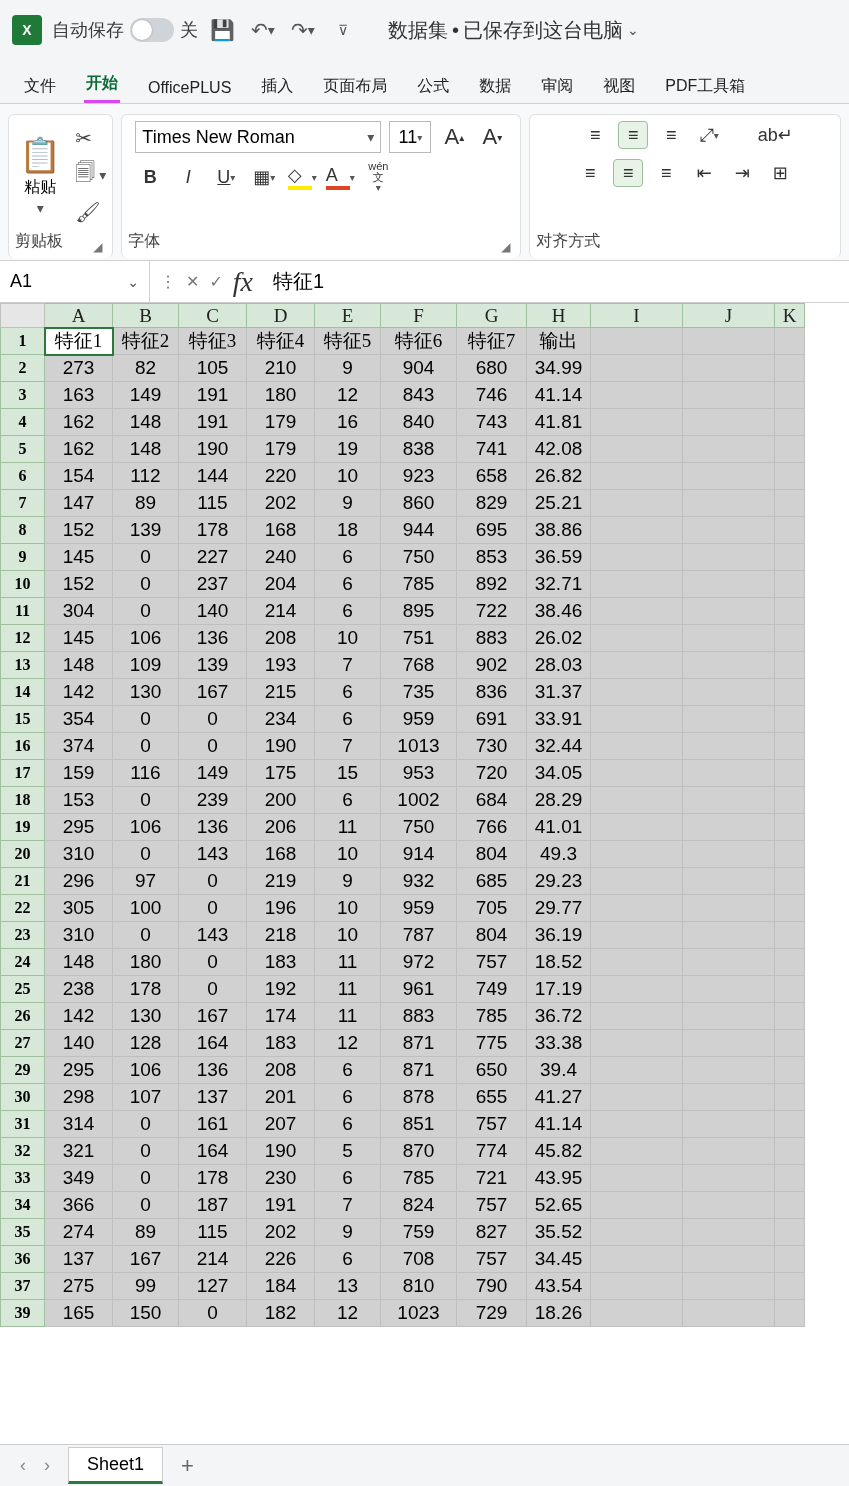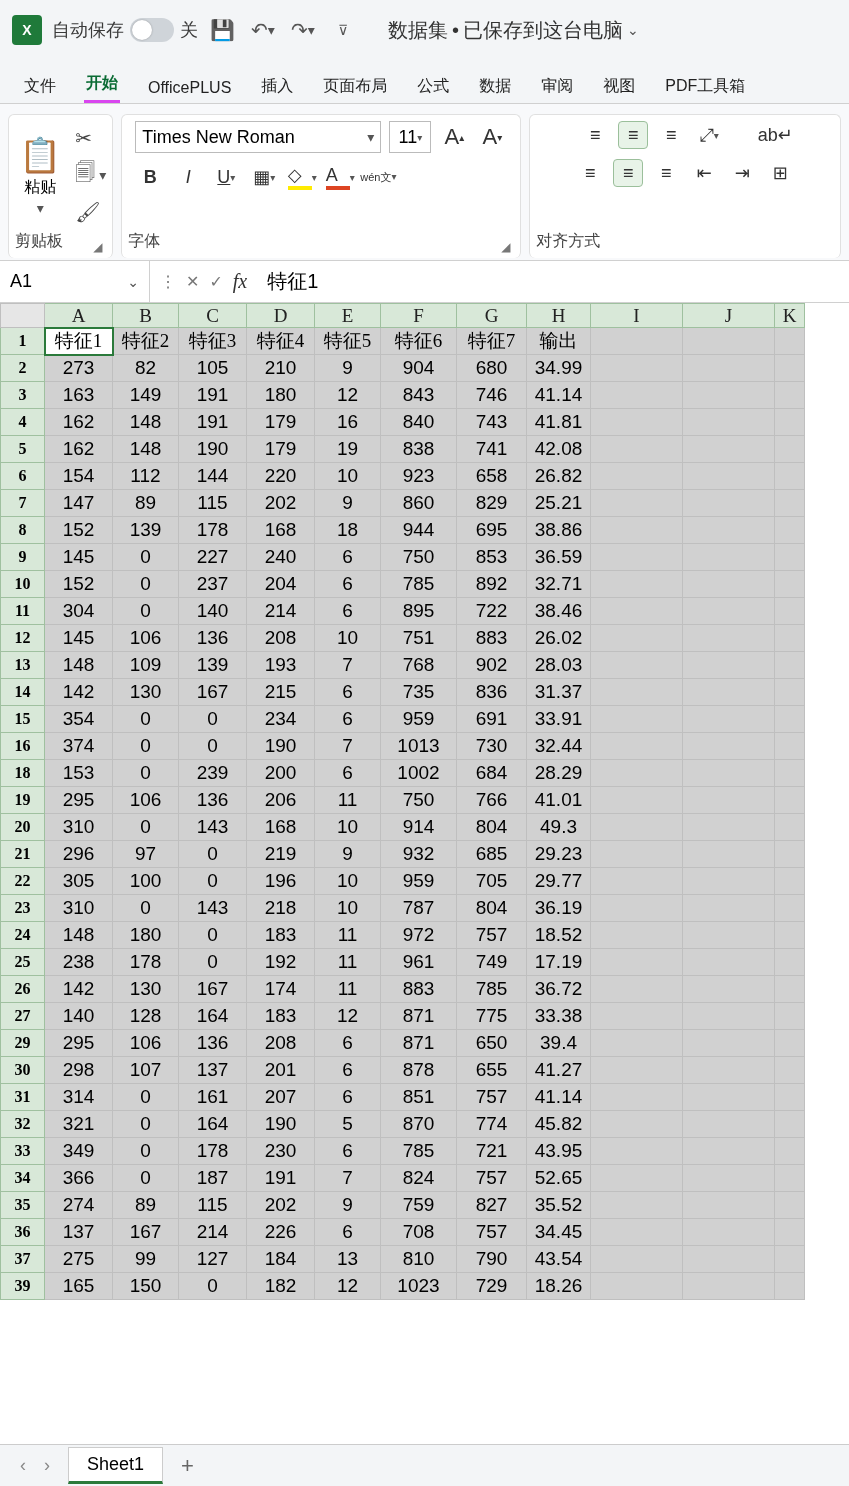--- a/index.html
+++ b/index.html
@@ -39,21 +39,21 @@
 .under-y { border-bottom:4px solid #ffeb00; width:24px;}
 .under-r { border-bottom:4px solid #d42; width:24px;}
 .align-btn { width:30px; height:28px; border:1px solid transparent; display:flex; align-items:center; justify-content:center; font-size:18px; color:#333;}
 .align-btn.active { border:1px solid #9bbf9b; background:#e8f3e8; border-radius:4px;}
 .big-A { font-size:22px; }
 
 
 .fbar { height:42px; display:flex; align-items:center; border-bottom:1px solid #d0d0d0; background:#fff;}
 .namebox { width:150px; height:100%; border-right:1px solid #d0d0d0; display:flex; align-items:center; padding:0 10px; justify-content:space-between; font-size:18px;}
 .fxgroup { display:flex; align-items:center; gap:10px; padding:0 10px; color:#777;}
-.fxgroup .fx { font-style:italic; font-family:serif; font-size:20px; color:#333;}
+.fxgroup .fx { font-style:italic; font-family:serif; font-size:28px; color:#333;}
 .fcontent { flex:1; padding:0 10px; font-size:20px; }
 
 
 .grid-wrap { flex:1; background:#fff; overflow:hidden; position:relative;}
 table.sheet { border-collapse:collapse; table-layout:fixed; font-family:"Times New Roman", serif; font-size:19px;}
 .colhdr th { background:#d8e8d8; border:1px solid #9fc09f; height:24px; font-weight:normal; color:#222; font-family:"Microsoft YaHei";}
 .colhdr th.rowh { background:#e6e6e6; border:1px solid #bfbfbf; width:44px;}
 .rowhdr { background:#d8e8d8; border:1px solid #9fc09f; text-align:center; width:44px; font-family:"Microsoft YaHei"; font-size:16px;}
 td.cell { border:1px solid #bfbfbf; background:#d1d1d1; text-align:center; height:27px; padding:0 4px;}
 td.active { background:#fff; outline:2px solid #2b7a3b; outline-offset:-1px;}
@@ -148,21 +148,21 @@
           </div>
         <div class="abtn">▦<span class="chev" style="font-size:10px;">▾</span></div>
         <div class="abtn">
             <span class="under-y">◇</span>
             <span class="chev" style="font-size:10px;">▾</span>
           </div>
         <div class="abtn">
             <span class="under-r">A</span>
             <span class="chev" style="font-size:10px;">▾</span>
           </div>
-        <div class="abtn" style="flex-direction:row; font-size:11px; line-height:1;">
+        <div class="abtn" style="flex-direction:column; font-size:11px; line-height:1;">
             <span>wén</span>
             <span>文</span>
             <span class="chev" style="font-size:10px;">▾</span>
           </div>
       </div>
     </div>
     <div class="group-label"><span>字体</span><span class="dlauncher">◢</span></div>
   </div>
 
   <div class="group" style="flex:1;">
@@ -437,20 +437,34 @@
           <td class="cell">190</td>
           <td class="cell">7</td>
           <td class="cell">1013</td>
           <td class="cell">730</td>
           <td class="cell">32.44</td>
           <td class="cell"></td>
           <td class="cell"></td>
           <td class="cell"></td>
         </tr>
         <tr>
+          <th class="rowhdr">17</th>
+          <td class="cell">159</td>
+          <td class="cell">116</td>
+          <td class="cell">149</td>
+          <td class="cell">175</td>
+          <td class="cell">15</td>
+          <td class="cell">953</td>
+          <td class="cell">720</td>
+          <td class="cell">34.05</td>
+          <td class="cell"></td>
+          <td class="cell"></td>
+          <td class="cell"></td>
+        </tr>
+        <tr>
           <th class="rowhdr">18</th>
           <td class="cell">153</td>
           <td class="cell">0</td>
           <td class="cell">239</td>
           <td class="cell">200</td>
           <td class="cell">6</td>
           <td class="cell">1002</td>
           <td class="cell">684</td>
           <td class="cell">28.29</td>
           <td class="cell"></td>

